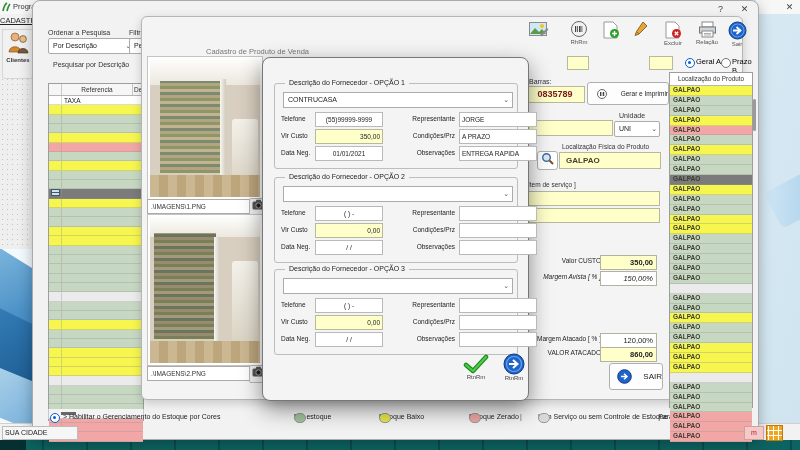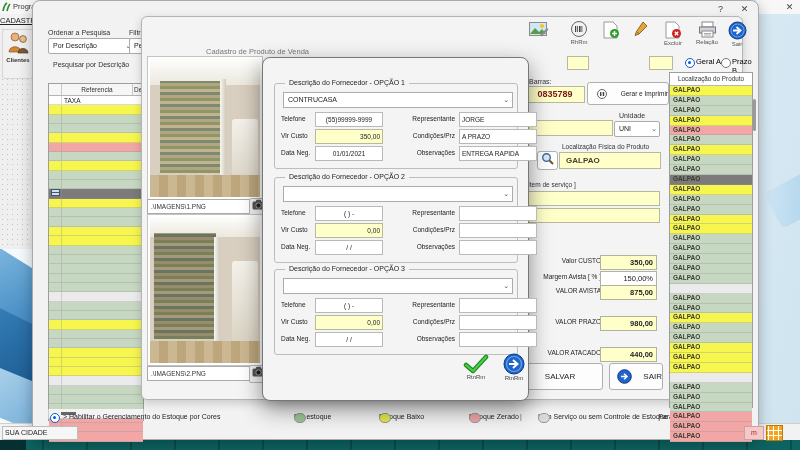--- a/index.html
+++ b/index.html
@@ -553,39 +553,34 @@
     <div class="yfield" id="loc-value">GALPAO</div>
     <div class="abs fld-label" id="servico-label">Item de serviço ]</div>
     <div class="yfield" id="serv-y1"></div>
     <div class="yfield" id="serv-y2"></div>
 
     <div class="abs" id="valores">
         <div class="vrow" style="top: 22px;">
           <span class="vl">Valor CUSTO</span>
           <span class="vv y">350,00</span>
         </div>
-        <div class="vrow" style="top: 38px;">
+        <div class="vrow" style="top: 38px; font-style: italic;">
           <span class="vl">Margem Avista [ % ]</span>
           <span class="vv">150,00%</span>
         </div>
-        <div class="vrow" style="top: 52px;">
-          <span class="vl">VALOR AVISTA</span>
-          <span class="vv y">875,00</span>
-        </div>
-        <div class="vrow" style="top: 83px;">
-          <span class="vl">VALOR PRAZO</span>
-          <span class="vv y">980,00</span>
+        <div class="vrow" style="top: 100px;">
+          <span class="vl">Margem Atacado [ % ]</span>
+          <span class="vv">120,00%</span>
         </div>
         <div class="vrow" style="top: 114px;">
           <span class="vl">VALOR ATACADO</span>
-          <span class="vv y">440,00</span>
+          <span class="vv y">860,00</span>
         </div>
       </div>
 
-    <div class="abs" id="salvar-btn">SALVAR</div>
     <div class="abs" id="sair-btn">
       <svg width="15" height="15">
         <circle cx="7.5" cy="7.5" r="6.8" fill="#1f64c8" stroke="#0d3a8a"></circle>
         <path d="M4 7.5 H9 M7 4.8 L10 7.5 L7 10.2" stroke="#fff" stroke-width="1.5" fill="none"></path>
       </svg>
       <span>SAIR</span>
     </div>
 
     <div class="radio2 sel" id="listaA-radio"></div>
     <div class="abs" id="listaA-label">Geral A</div>

